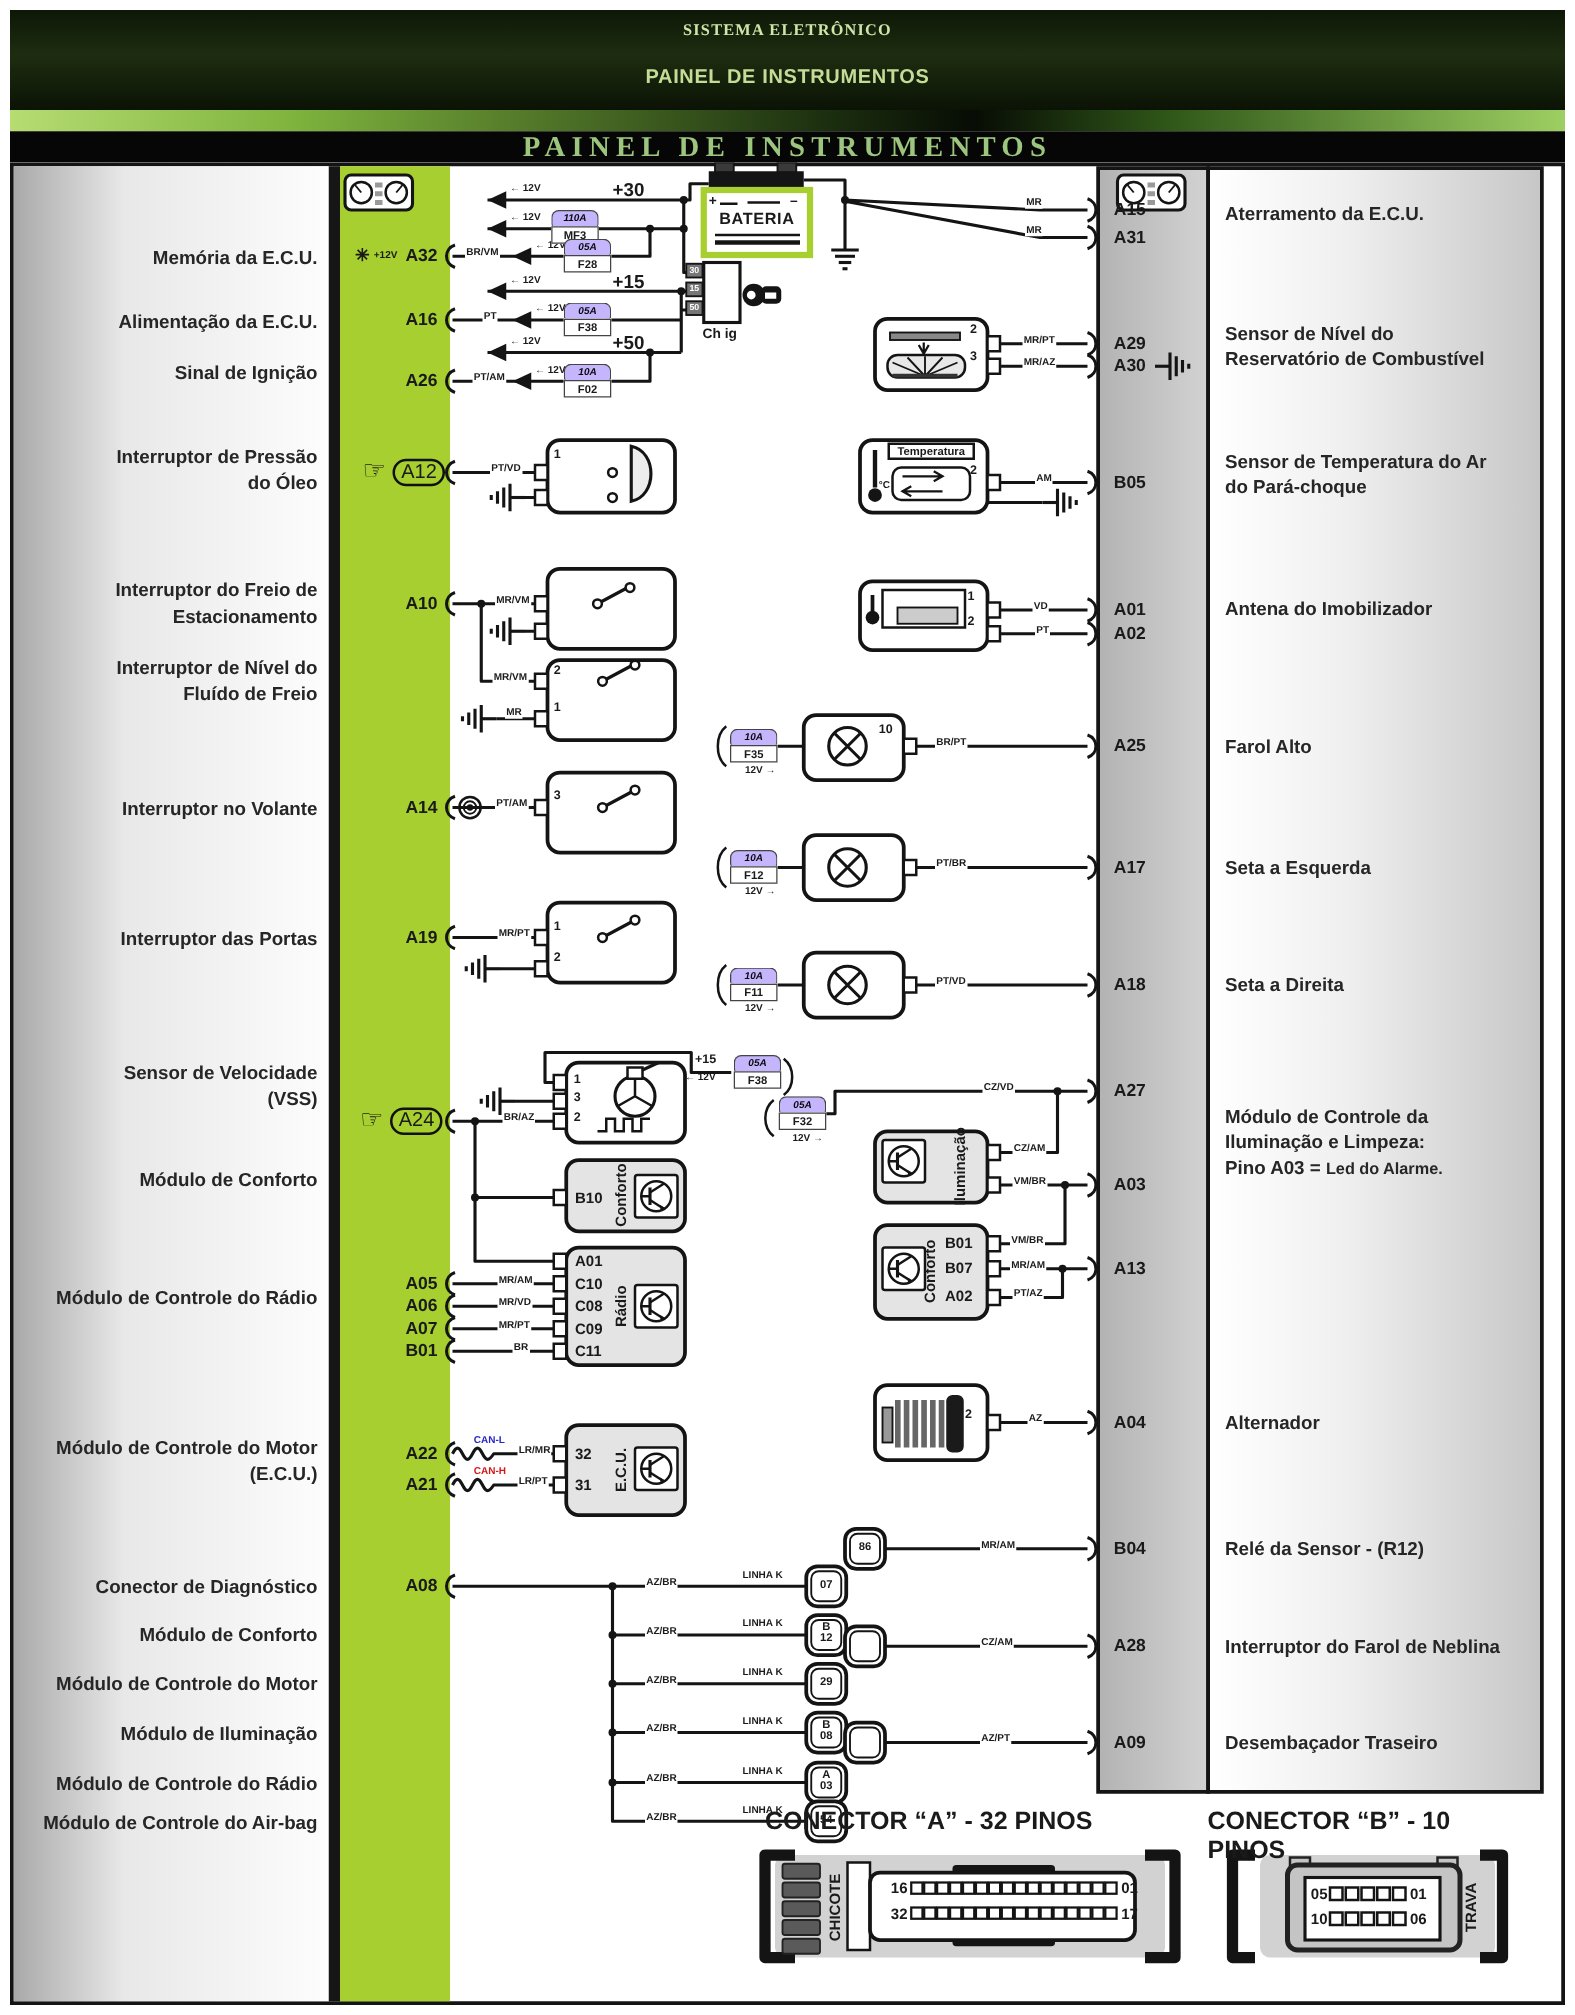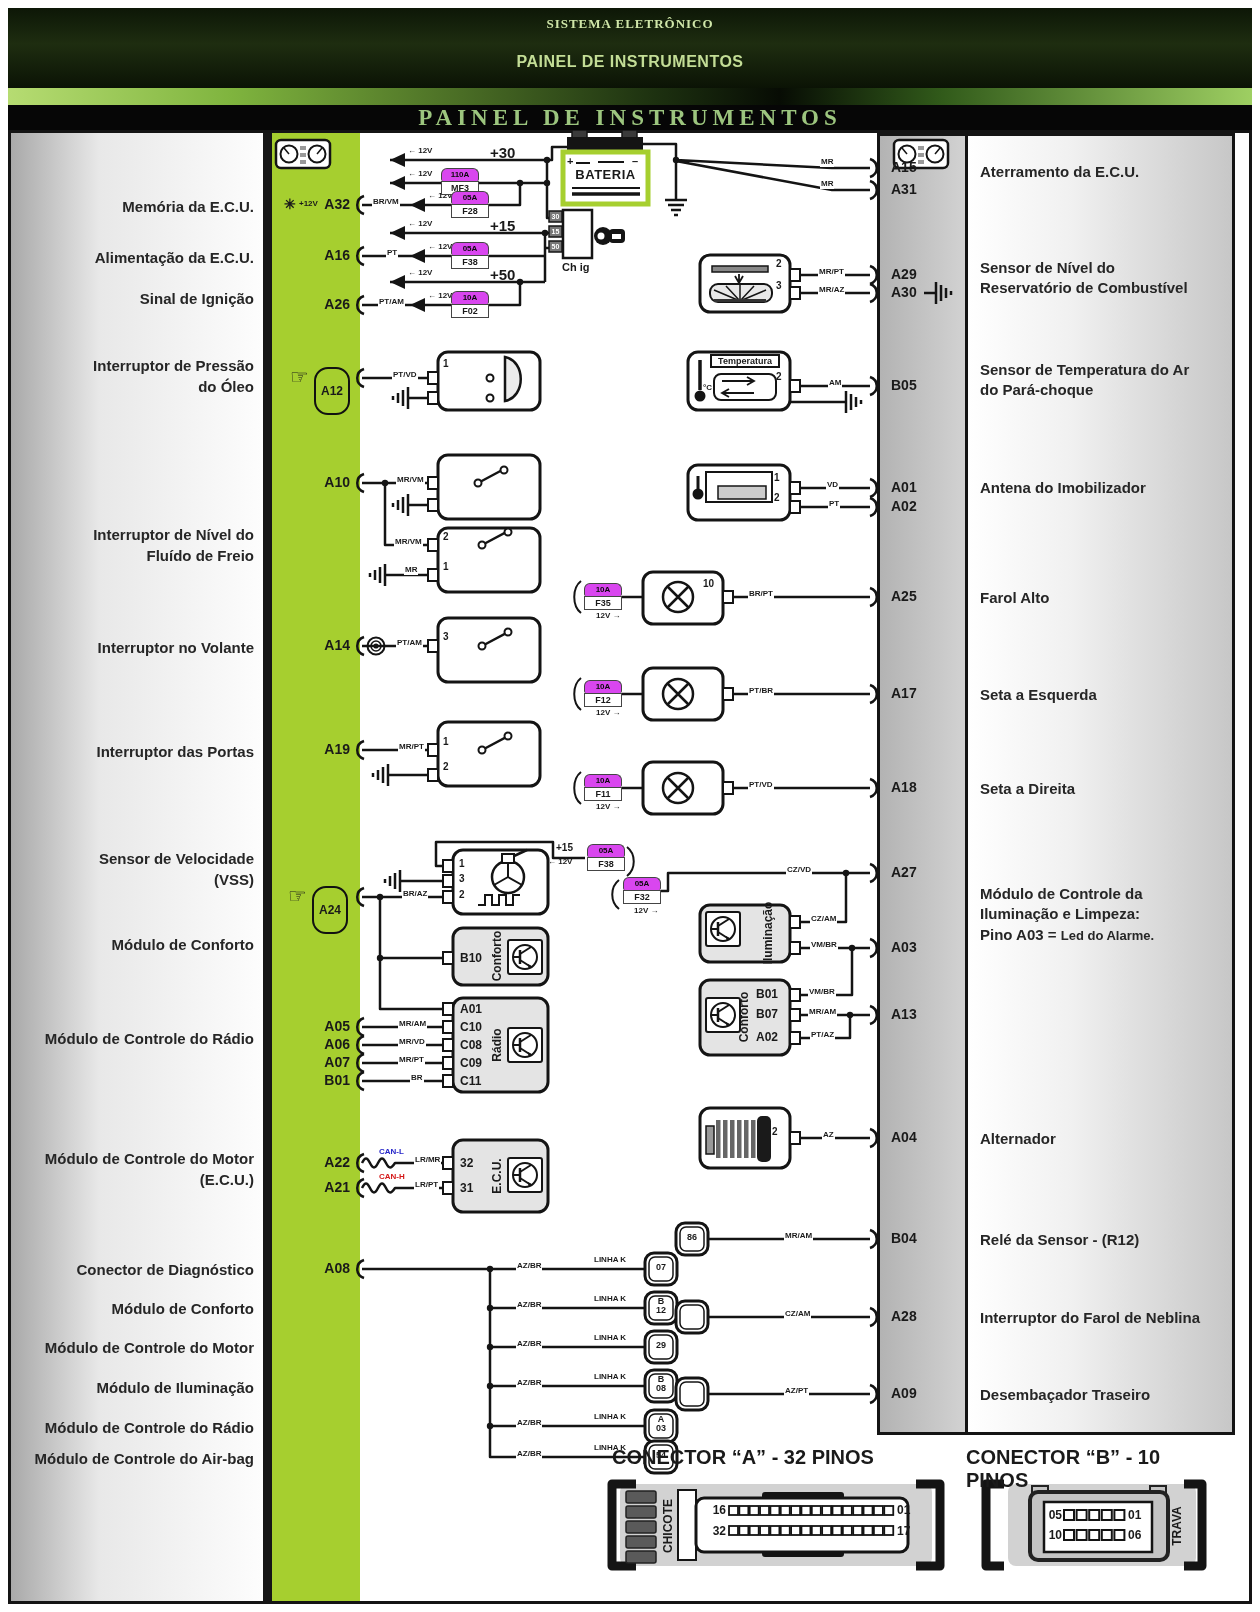--- a/index.html
+++ b/index.html
@@ -33,24 +33,24 @@
   .v12{position:absolute;font-size:8px;font-weight:bold;line-height:1;z-index:3;text-align:center;}
   .pw{position:absolute;font-size:15px;font-weight:bold;z-index:3;}
   .pinL{position:absolute;left:292px;width:58px;text-align:right;font-size:14px;font-weight:bold;z-index:3;}
   .pinR{position:absolute;left:891px;font-size:14px;font-weight:bold;z-index:3;}
   .lab{position:absolute;left:28px;width:226px;text-align:right;font-size:15px;font-weight:bold;
        white-space:pre-line;line-height:1.4;color:#262626;z-index:3;}
   .rab{position:absolute;left:980px;width:246px;font-size:15px;font-weight:bold;white-space:pre-line;line-height:1.35;color:#262626;z-index:3;}
   .rab .em{font-size:13px;}
   .pn{position:absolute;font-size:10px;font-weight:bold;z-index:3;}
   .fuse{position:absolute;width:38px;text-align:center;line-height:1;z-index:3;}
-  .fuse .a{display:block;background:#d946ef;border:1.5px solid #444;border-bottom:none;border-radius:6px 6px 2px 2px;font-size:8px;font-weight:bold;padding:2px 7px;color:#0a0a0a;}
+  .fuse .a{display:block;background:#c4b5fd;border:1.5px solid #444;border-bottom:none;border-radius:6px 6px 2px 2px;font-size:8px;font-weight:bold;padding:2px 7px;color:#0a0a0a;font-style:italic;}
   .fuse .c{display:block;background:#fff;border:1.5px solid #444;font-size:9px;font-weight:bold;padding:1.5px 0;}
   .vlab{position:absolute;font-size:12px;font-weight:bold;transform:translate(-50%,-50%) rotate(-90deg);white-space:nowrap;z-index:3;}
-  .circ{position:absolute;border:2.5px solid #111;border-radius:14px;padding:15px 5px;font-size:12px;font-weight:bold;z-index:3;}
+  .circ{position:absolute;border:2.5px solid #111;border-radius:14px;padding:0 5px;font-size:16px;font-weight:normal;z-index:3;}
   .hand{position:absolute;font-size:21px;line-height:1;z-index:3;}
   .star{position:absolute;font-size:14px;font-weight:bold;z-index:3;}
   .ktxt{position:absolute;width:32px;font-size:9px;font-weight:bold;text-align:center;white-space:pre-line;line-height:1.05;z-index:3;}
   .cn{position:absolute;font-size:12px;font-weight:bold;z-index:4;}
   .ti{position:absolute;font-size:20px;font-weight:bold;text-align:left;z-index:3;}
   .ign{position:absolute;width:13px;font-size:7px;font-weight:bold;color:#fff;text-align:center;z-index:4;}
   .batx{position:absolute;font-size:11px;font-weight:bold;z-index:3;}
 </style>
 </head>
 <body>
@@ -447,20 +447,22 @@
         <rect x="676" y="1378" width="32" height="32" rx="9" fill="#fff" stroke="#141414" stroke-width="3"></rect>
         <rect x="680" y="1382" width="24" height="24" rx="6" fill="none" stroke="#141414" stroke-width="1.5"></rect>
       </g>
   </svg>
 
   <div class="lab" style="top:196px">Memória da E.C.U.</div>
   <div class="lab" style="top:247px">Alimentação da E.C.U.</div>
   <div class="lab" style="top:288px">Sinal de Ignição</div>
   <div class="lab" style="top:355px">Interruptor de Pressão
 do Óleo</div>
+  <div class="lab" style="top:462px">Interruptor do Freio de
+Estacionamento</div>
   <div class="lab" style="top:524px">Interruptor de Nível do
 Fluído de Freio</div>
   <div class="lab" style="top:637px">Interruptor no Volante</div>
   <div class="lab" style="top:741px">Interruptor das Portas</div>
   <div class="lab" style="top:848px">Sensor de Velocidade
 (VSS)</div>
   <div class="lab" style="top:934px">Módulo de Conforto</div>
   <div class="lab" style="top:1028px">Módulo de Controle do Rádio</div>
   <div class="lab" style="top:1148px">Módulo de Controle do Motor
 (E.C.U.)</div>

